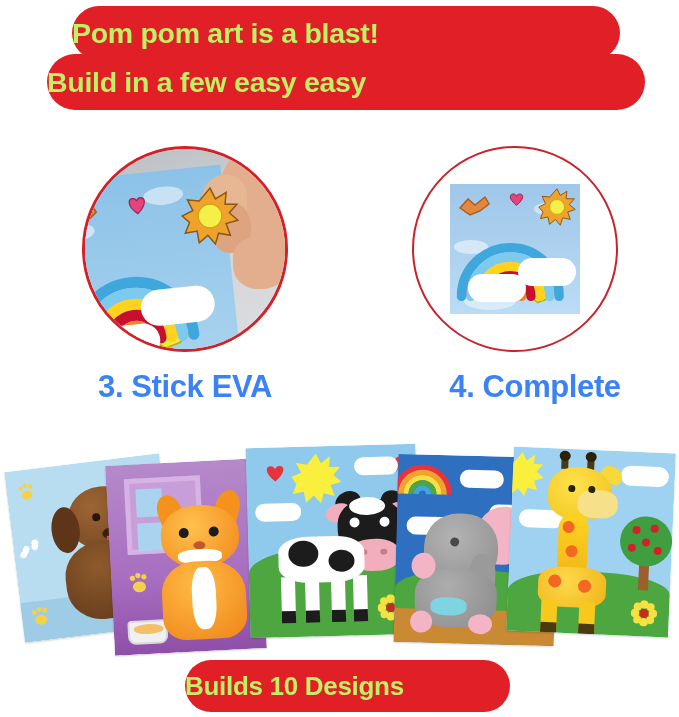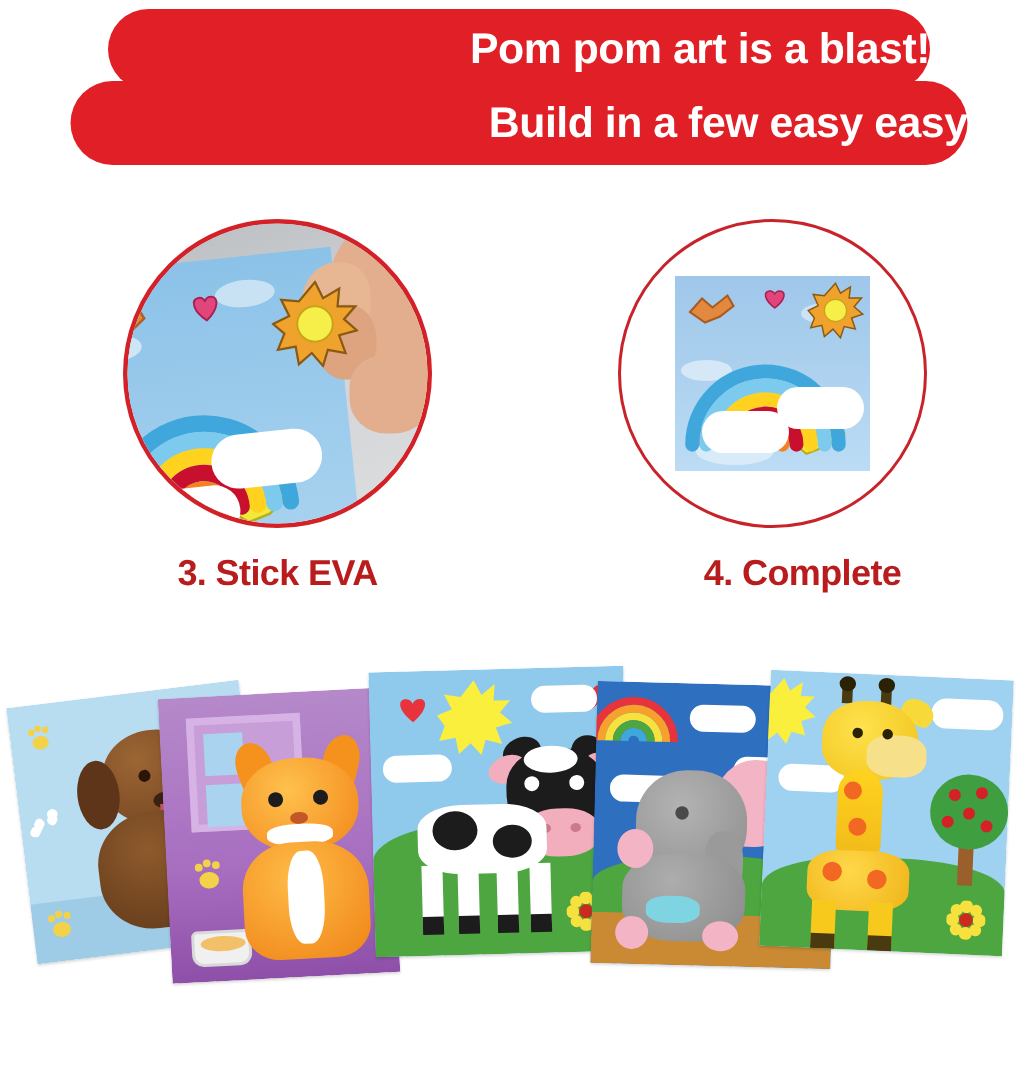--- a/index.html
+++ b/index.html
@@ -14,32 +14,32 @@
   
   .banner-top {
     position: absolute; left: 72px; top: 6px; width: 548px; height: 54px;
     background: #E11F26; border-radius: 27px; z-index: 2;
   }
   .banner-bottom {
     position: absolute; left: 47px; top: 54px; width: 598px; height: 56px;
     background: #E11F26; border-radius: 28px; z-index: 1;
   }
   .banner-text {
-    position: absolute; left: 0; right: 0; text-align: right;
-    color: #ffffff; font-weight: bold; font-size: 28.5px;
+    position: absolute; left: 0; right: 0; text-align: left;
+    color: #bef264; font-weight: bold; font-size: 28.5px;
     letter-spacing: -0.3px; white-space: nowrap;
   }
   .banner-top .banner-text { top: 11px; }
   .banner-bottom .banner-text { top: 12px; }
 
   
   .step { position: absolute; }
   .step-caption {
     position: absolute; width: 100%; text-align: center;
-    font-size: 24px; font-weight: bold; color: #b91c1c;
+    font-size: 31px; font-weight: bold; color: #3b82f6;
     line-height: 1.22; letter-spacing: -0.4px;
   }
 
   
   .circle-photo {
     position: absolute; left: 82px; top: 146px;
     width: 206px; height: 206px; border-radius: 50%;
     border: 3px solid #D42027; overflow: hidden;
     background: #cfd2d6;
   }
@@ -398,14 +398,17 @@
           <div style="position:absolute;left:44px;top:124px;width:13px;height:13px;background:#f26722;border-radius:50%;"></div>
           <div style="position:absolute;left:8px;top:146px;width:16px;height:30px;background:#f7c91c;"></div>
           <div style="position:absolute;left:46px;top:146px;width:16px;height:30px;background:#f7c91c;"></div>
           <div style="position:absolute;left:8px;top:168px;width:16px;height:10px;background:#4a3a10;"></div>
           <div style="position:absolute;left:46px;top:168px;width:16px;height:10px;background:#4a3a10;"></div>
         </div>
       </div>
     </div>
   </div>
 
+  <div class="pill-bottom">
+    <div class="banner-text">Builds 10 Designs</div>
+  </div>
 
 </div>
 
 </body></html>

